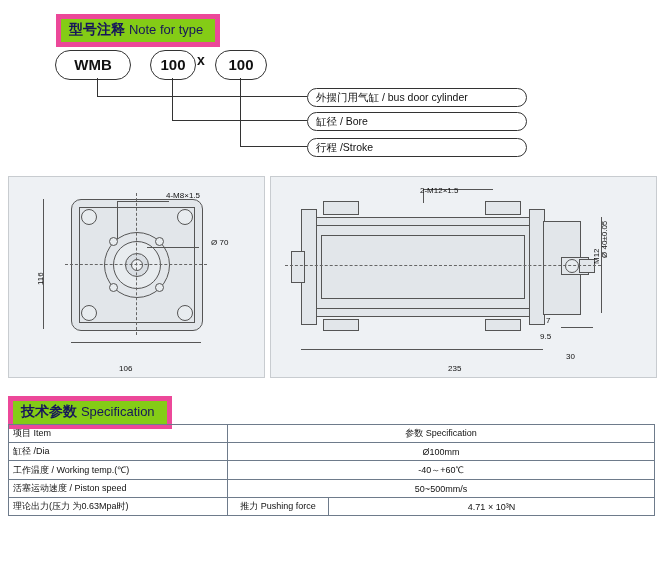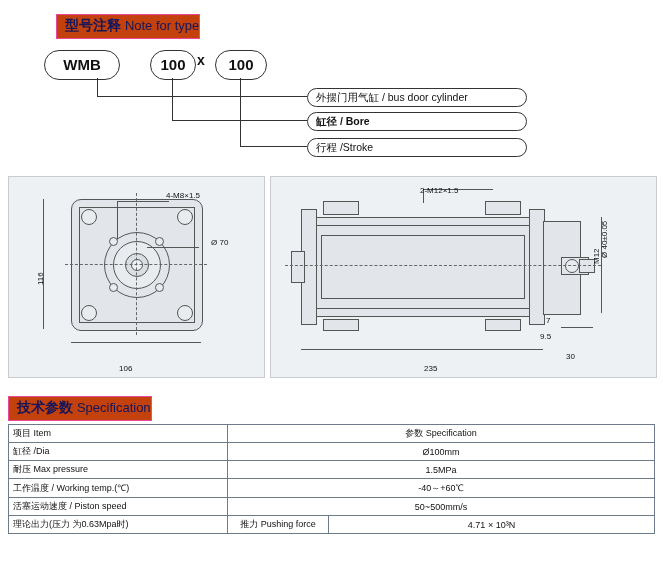--- a/index.html
+++ b/index.html
@@ -3,23 +3,23 @@
 <meta charset="utf-8">
 <style>
   html,body{margin:0;padding:0;}
   body{
     width:663px;height:566px;background:#ffffff;
     font-family:"Liberation Sans", sans-serif;
     color:#111;position:relative;overflow:hidden;
   }
   .section-title{
     display:inline-block;
-    border:1px solid #ec4899;
-    background:#c2410c;
-    padding:2px 0 3px 8px;
+    border:5px solid #ec4899;
+    background:#84cc16;
+    padding:2px 12px 3px 8px;
     font-size:13px;
     font-weight:bold;
     color:#16165a;
   }
   .section-title .cn{font-size:14px;}
   .section-title .en{font-size:13px;font-weight:normal;}
   #title-note{position:absolute;left:56px;top:14px;}
   #title-spec{position:absolute;left:8px;top:396px;}
 
   
@@ -27,38 +27,38 @@
     position:absolute;
     border:1px solid #333;
     border-radius:16px;
     background:#fff;
     text-align:center;
     font-weight:bold;
     font-size:15px;
     line-height:28px;
     height:28px;
   }
-  #code-wmb{left:44px;top:50px;width:74px;}
+  #code-wmb{left:55px;top:50px;width:74px;}
   #code-bore{left:150px;top:50px;width:44px;}
   #code-x{position:absolute;left:197px;top:52px;font-size:14px;font-weight:bold;}
   #code-stroke{left:215px;top:50px;width:50px;}
 
   .callout{
     position:absolute;
     border:1px solid #333;
     border-radius:10px;
     background:#fff;
     height:17px;
     line-height:17px;
     font-size:10.5px;
     padding:0 8px;
     white-space:nowrap;
   }
   #callout-1{left:307px;top:88px;width:202px;}
-  #callout-2{left:307px;top:112px;width:202px;font-weight:bold;}
+  #callout-2{left:307px;top:112px;width:202px;}
   #callout-3{left:307px;top:138px;width:202px;}
 
   .ln{position:absolute;background:#333;}
   .lnv{width:1px;}
   .lnh{height:1px;}
 
   
   .draw{
     position:absolute;
     background:#eef1f4;
@@ -185,41 +185,37 @@
   <div class="partl partlv" style="left:330px;top:40px;height:96px;background:#555;"></div>
   <div class="partl partlh" style="left:290px;top:150px;width:32px;background:#555;"></div>
 </div>
 
 <div class="dim" style="left:420px;top:186px;">2-M12×1.5</div>
 <div class="dimv" style="left:600px;top:258px;">Ø 40±0.05</div>
 <div class="dimv" style="left:592px;top:264px;">M12</div>
 <div class="dim" style="left:546px;top:316px;">7</div>
 <div class="dim" style="left:540px;top:332px;">9.5</div>
 <div class="dim" style="left:566px;top:352px;">30</div>
-<div class="dim" style="left:424px;top:364px;">235</div>
+<div class="dim" style="left:448px;top:364px;">235</div>
 
 <div id="title-spec" class="section-title">
   <span class="cn">技术参数 </span><span class="en">Specification</span>
 </div>
 
 <table class="spec">
   <tbody>
     <tr class="head">
       <td class="lbl" style="text-align:left;">项目 Item</td>
       <td colspan="2" class="c">参数 Specification</td>
     </tr>
     <tr>
       <td class="lbl">缸径 /Dia</td>
       <td colspan="2" class="c">Ø100mm</td>
     </tr>
     <tr>
-      <td class="lbl">耐压 Max pressure</td>
-      <td colspan="2" class="c">1.5MPa</td>
-    </tr>
-    <tr>
       <td class="lbl">工作温度 / Working temp.(℃)</td>
       <td colspan="2" class="c">-40～+60℃</td>
     </tr>
     <tr>
       <td class="lbl">活塞运动速度 / Piston speed</td>
       <td colspan="2" class="c">50~500mm/s</td>
     </tr>
     <tr>
       <td class="lbl">理论出力(压力 为0.63Mpa时)</td>
       <td class="sub">推力 Pushing force</td>

